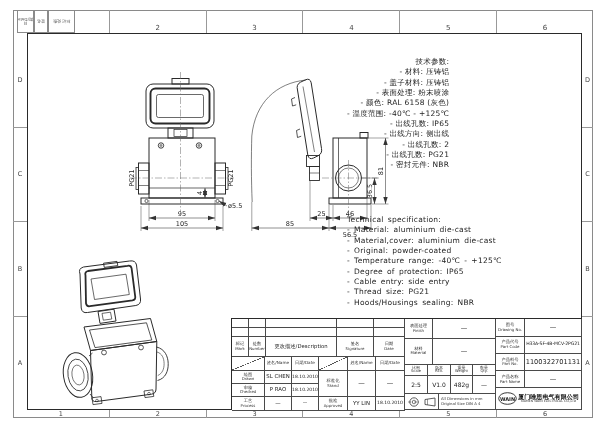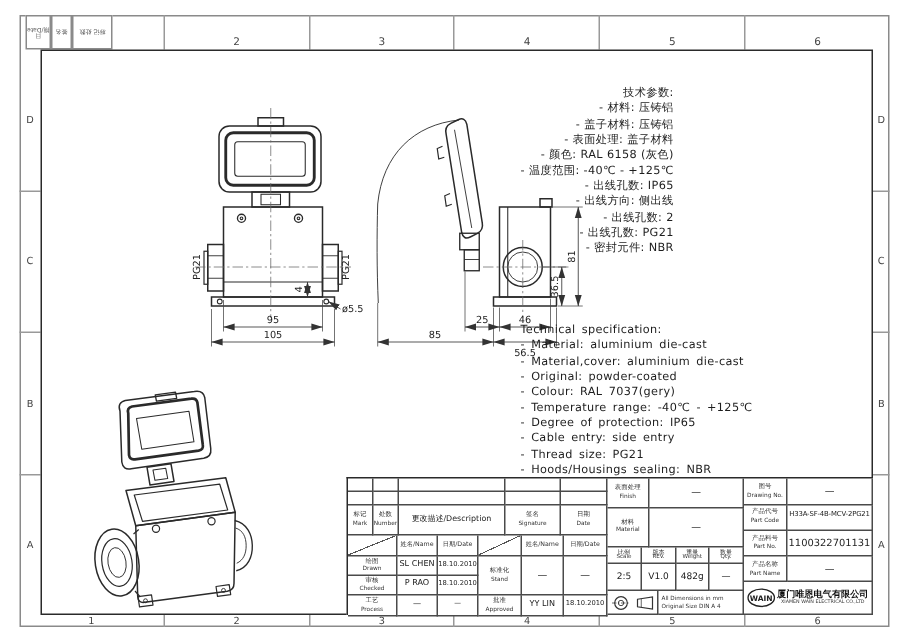--- a/index.html
+++ b/index.html
@@ -235,35 +235,34 @@
       <path d="M144,391 L152.8,389.8 L153.8,396.4 L145,397.6 Z" stroke-width="0.8"></path>
       <circle cx="97" cy="400.5" r="1.3" stroke-width="0.6"></circle>
       <circle cx="149" cy="393.6" r="1.3" stroke-width="0.6"></circle>
     </g>
   </svg>
 
   <div class="spec cnblk" style="top:57px;text-align:right;">
     <div>技术参数:</div>
     <div>- 材料: 压铸铝</div>
     <div>- 盖子材料: 压铸铝</div>
-    <div>- 表面处理: 盖子材料</div>
+    <div>- 表面处理: 粉末喷涂</div>
     <div>- 颜色: RAL 6158 (灰色)</div>
     <div>- 温度范围: -40℃ - +125℃</div>
     <div>- 出线孔数: IP65</div>
     <div>- 出线方向: 侧出线</div>
     <div>- 出线孔数: 2</div>
     <div>- 出线孔数: PG21</div>
     <div>- 密封元件: NBR</div>
   </div>
   <div class="spec en" style="top:194px;margin-top:21px;">
     <div>Technical specification:</div>
     <div>- Material: aluminium die-cast</div>
     <div>- Material,cover: aluminium die-cast</div>
     <div>- Original: powder-coated</div>
-    <div>- Colour: RAL 7037(gery)</div>
     <div>- Temperature range: -40℃ - +125℃</div>
     <div>- Degree of protection: IP65</div>
     <div>- Cable entry: side entry</div>
     <div>- Thread size: PG21</div>
     <div>- Hoods/Housings sealing: NBR</div>
   </div>
 
   <div class="tb">
 
     <div class="tbA">

